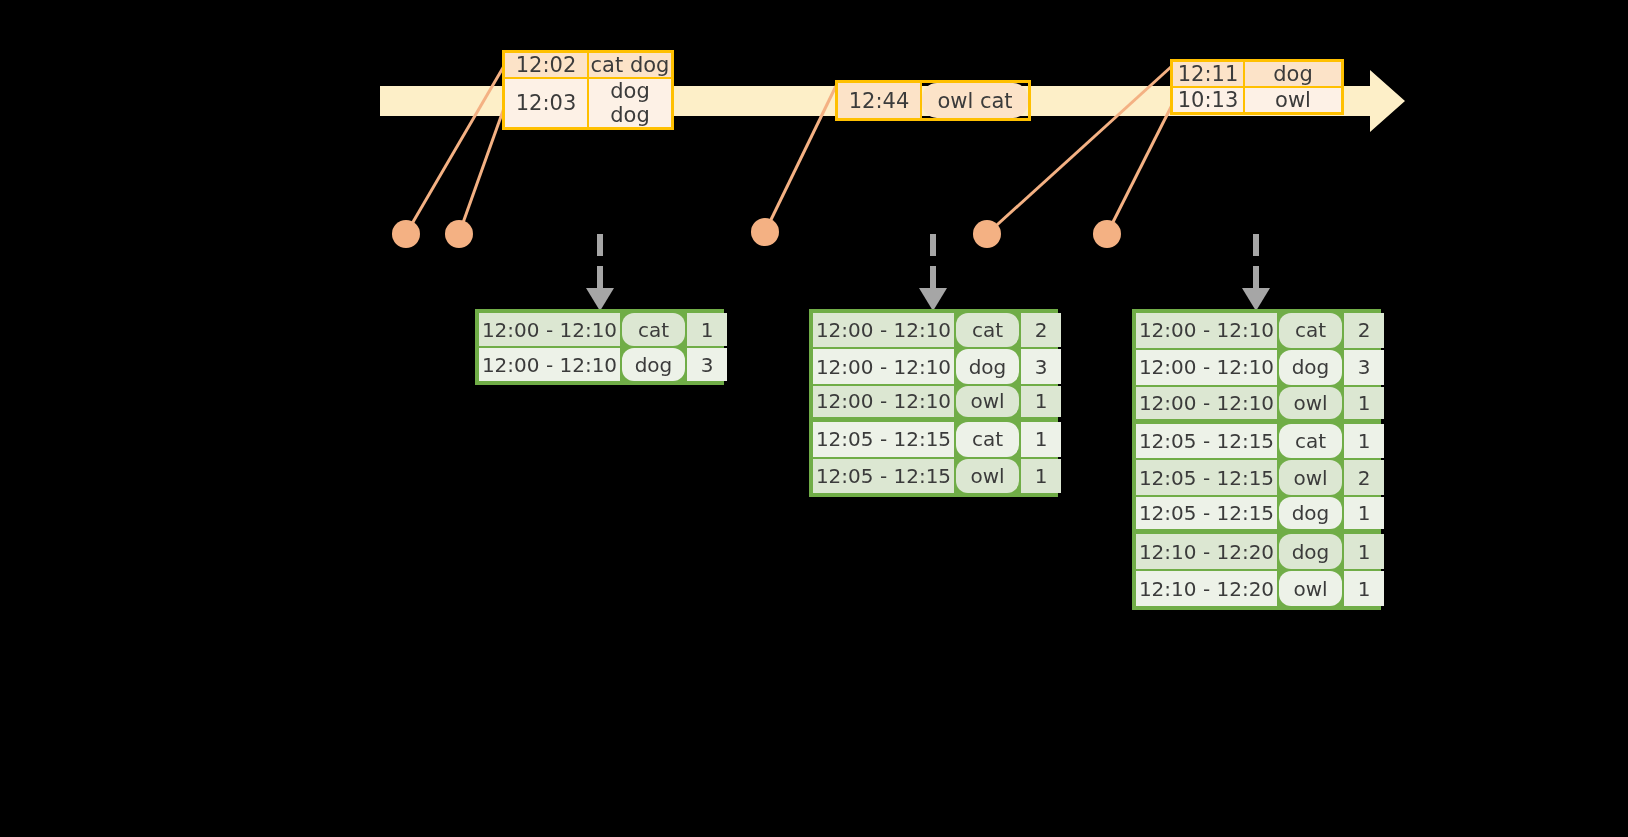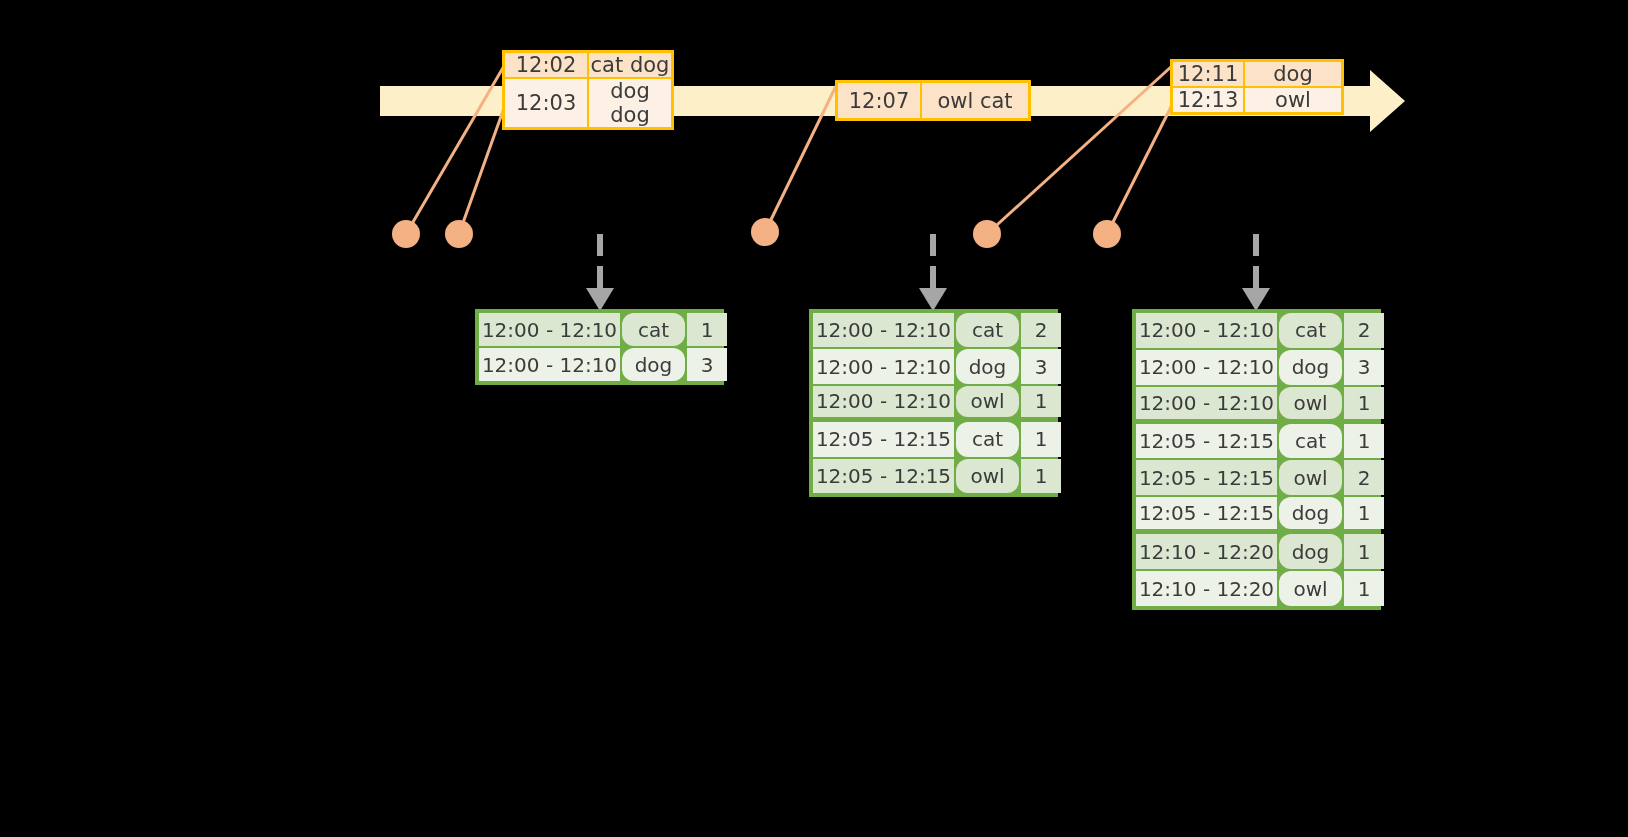--- a/index.html
+++ b/index.html
@@ -133,32 +133,32 @@
       <div class="cell words" style="flex:1 1 auto;">cat dog</div>
     </div>
     <div class="event-row shade-light">
       <div class="cell time" style="flex:0 0 84px;">12:03</div>
       <div class="cell words" style="flex:1 1 auto;text-align:center;">dog dog</div>
     </div>
   </div>
 
   <div class="event-box" style="left:835px; top:80px; width:196px; height:41px;">
     <div class="event-row shade-dark">
-      <div class="cell time" style="flex:0 0 84px;">12:07</div>
-      <div class="cell words" style="flex:1 1 auto;">owl cat</div>
+      <div class="cell time" style="flex:0 0 84px;">12:44</div>
+      <div class="cell words" style="flex:1 1 auto;border-radius:15px;">owl cat</div>
     </div>
   </div>
 
   <div class="event-box" style="left:1170px; top:59px; width:174px; height:56px;">
     <div class="event-row top shade-dark">
       <div class="cell time" style="flex:0 0 72px;">12:11</div>
       <div class="cell words" style="flex:1 1 auto;">dog</div>
     </div>
     <div class="event-row shade-light">
-      <div class="cell time" style="flex:0 0 72px;">12:13</div>
+      <div class="cell time" style="flex:0 0 72px;">10:13</div>
       <div class="cell words" style="flex:1 1 auto;">owl</div>
     </div>
   </div>
 
   <div class="result-table" style="left:475px; top:309px; width:249px; height:76px;">
       <div class="res-row tone-a">
         <div class="rcell win">12:00 - 12:10</div>
         <div class="rcell word">cat</div>
         <div class="rcell cnt">1</div>
       </div>

